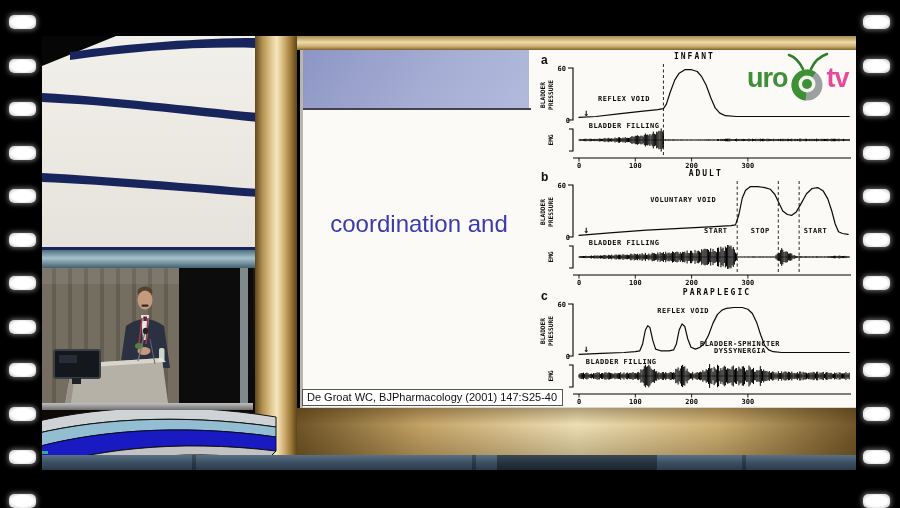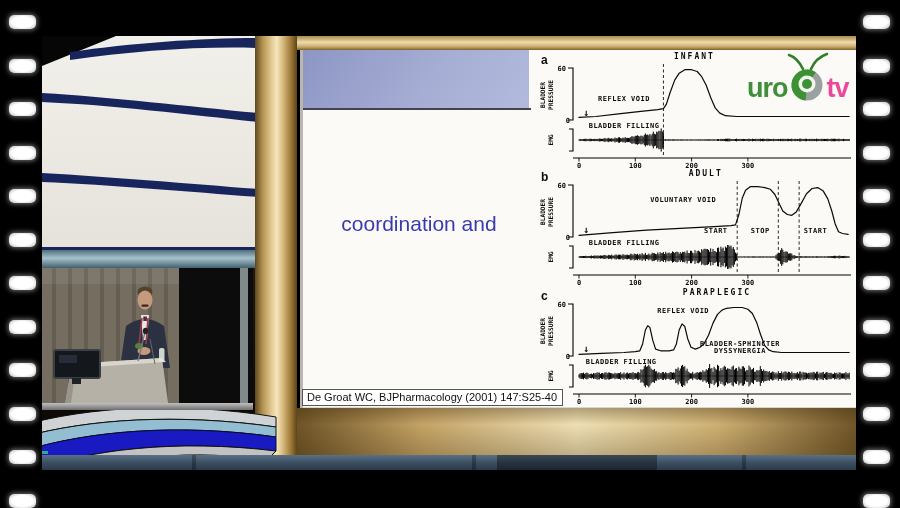--- a/index.html
+++ b/index.html
@@ -31,28 +31,28 @@
   #top-black{position:absolute;left:0;top:0;width:900px;height:36px;background:#000;z-index:10;}
   
   #slide{position:absolute;left:300px;top:50px;width:556px;height:358px;background:#fbfaf7;
         box-shadow:inset 3px 0 0 #b9b7b0, inset 0 -1px 0 #d8d6cf;z-index:5;}
   #slide-band{position:absolute;left:3px;top:0;width:226px;height:58px;
         background:linear-gradient(125deg,#8d95c4,#a5add4 55%,#b2badc);}
   #slide-band-line{position:absolute;left:3px;top:58px;width:228px;height:2px;background:#43434c;}
   .slide-title{position:absolute;left:0;top:116px;width:238px;text-align:center;
         font-size:25px;font-weight:600;letter-spacing:.2px;}
   .slide-sub{position:absolute;left:0;top:161px;width:238px;text-align:center;
-        font-size:21px;line-height:25px;font-weight:500;}
+        font-size:24px;line-height:25px;font-weight:500;}
   #citation{position:absolute;left:2px;bottom:2px;border:1px solid #555;background:#fff;
         font-size:11px;color:#111;padding:1px 5px 2px 4px;white-space:nowrap;}
   #charts{position:absolute;left:237px;top:0;width:319px;height:358px;}
   .chart-panel{position:absolute;left:0;width:316px;}
   #chart-0{top:0;height:117px;} #chart-1{top:117px;height:119px;} #chart-2{top:236px;height:122px;}
   
-  #logo{position:absolute;left:747px;top:52px;height:52px;display:flex;align-items:flex-end;z-index:20;}
+  #logo{position:absolute;left:747px;top:52px;height:52px;display:flex;align-items:center;z-index:20;}
   #logo .t{font-size:27px;font-weight:700;letter-spacing:-1px;}
   #logo-uro{color:#3f8f3a;margin-right:-3px;}
   #logo-tv{color:#8f9595;margin-left:-4px;}
   
   #inset{position:absolute;left:42px;top:268px;width:211px;height:142px;z-index:7;}
   #desk-left{position:absolute;left:28px;top:393px;width:250px;height:80px;z-index:6;}
 </style>
 </head>
 <body>
 

